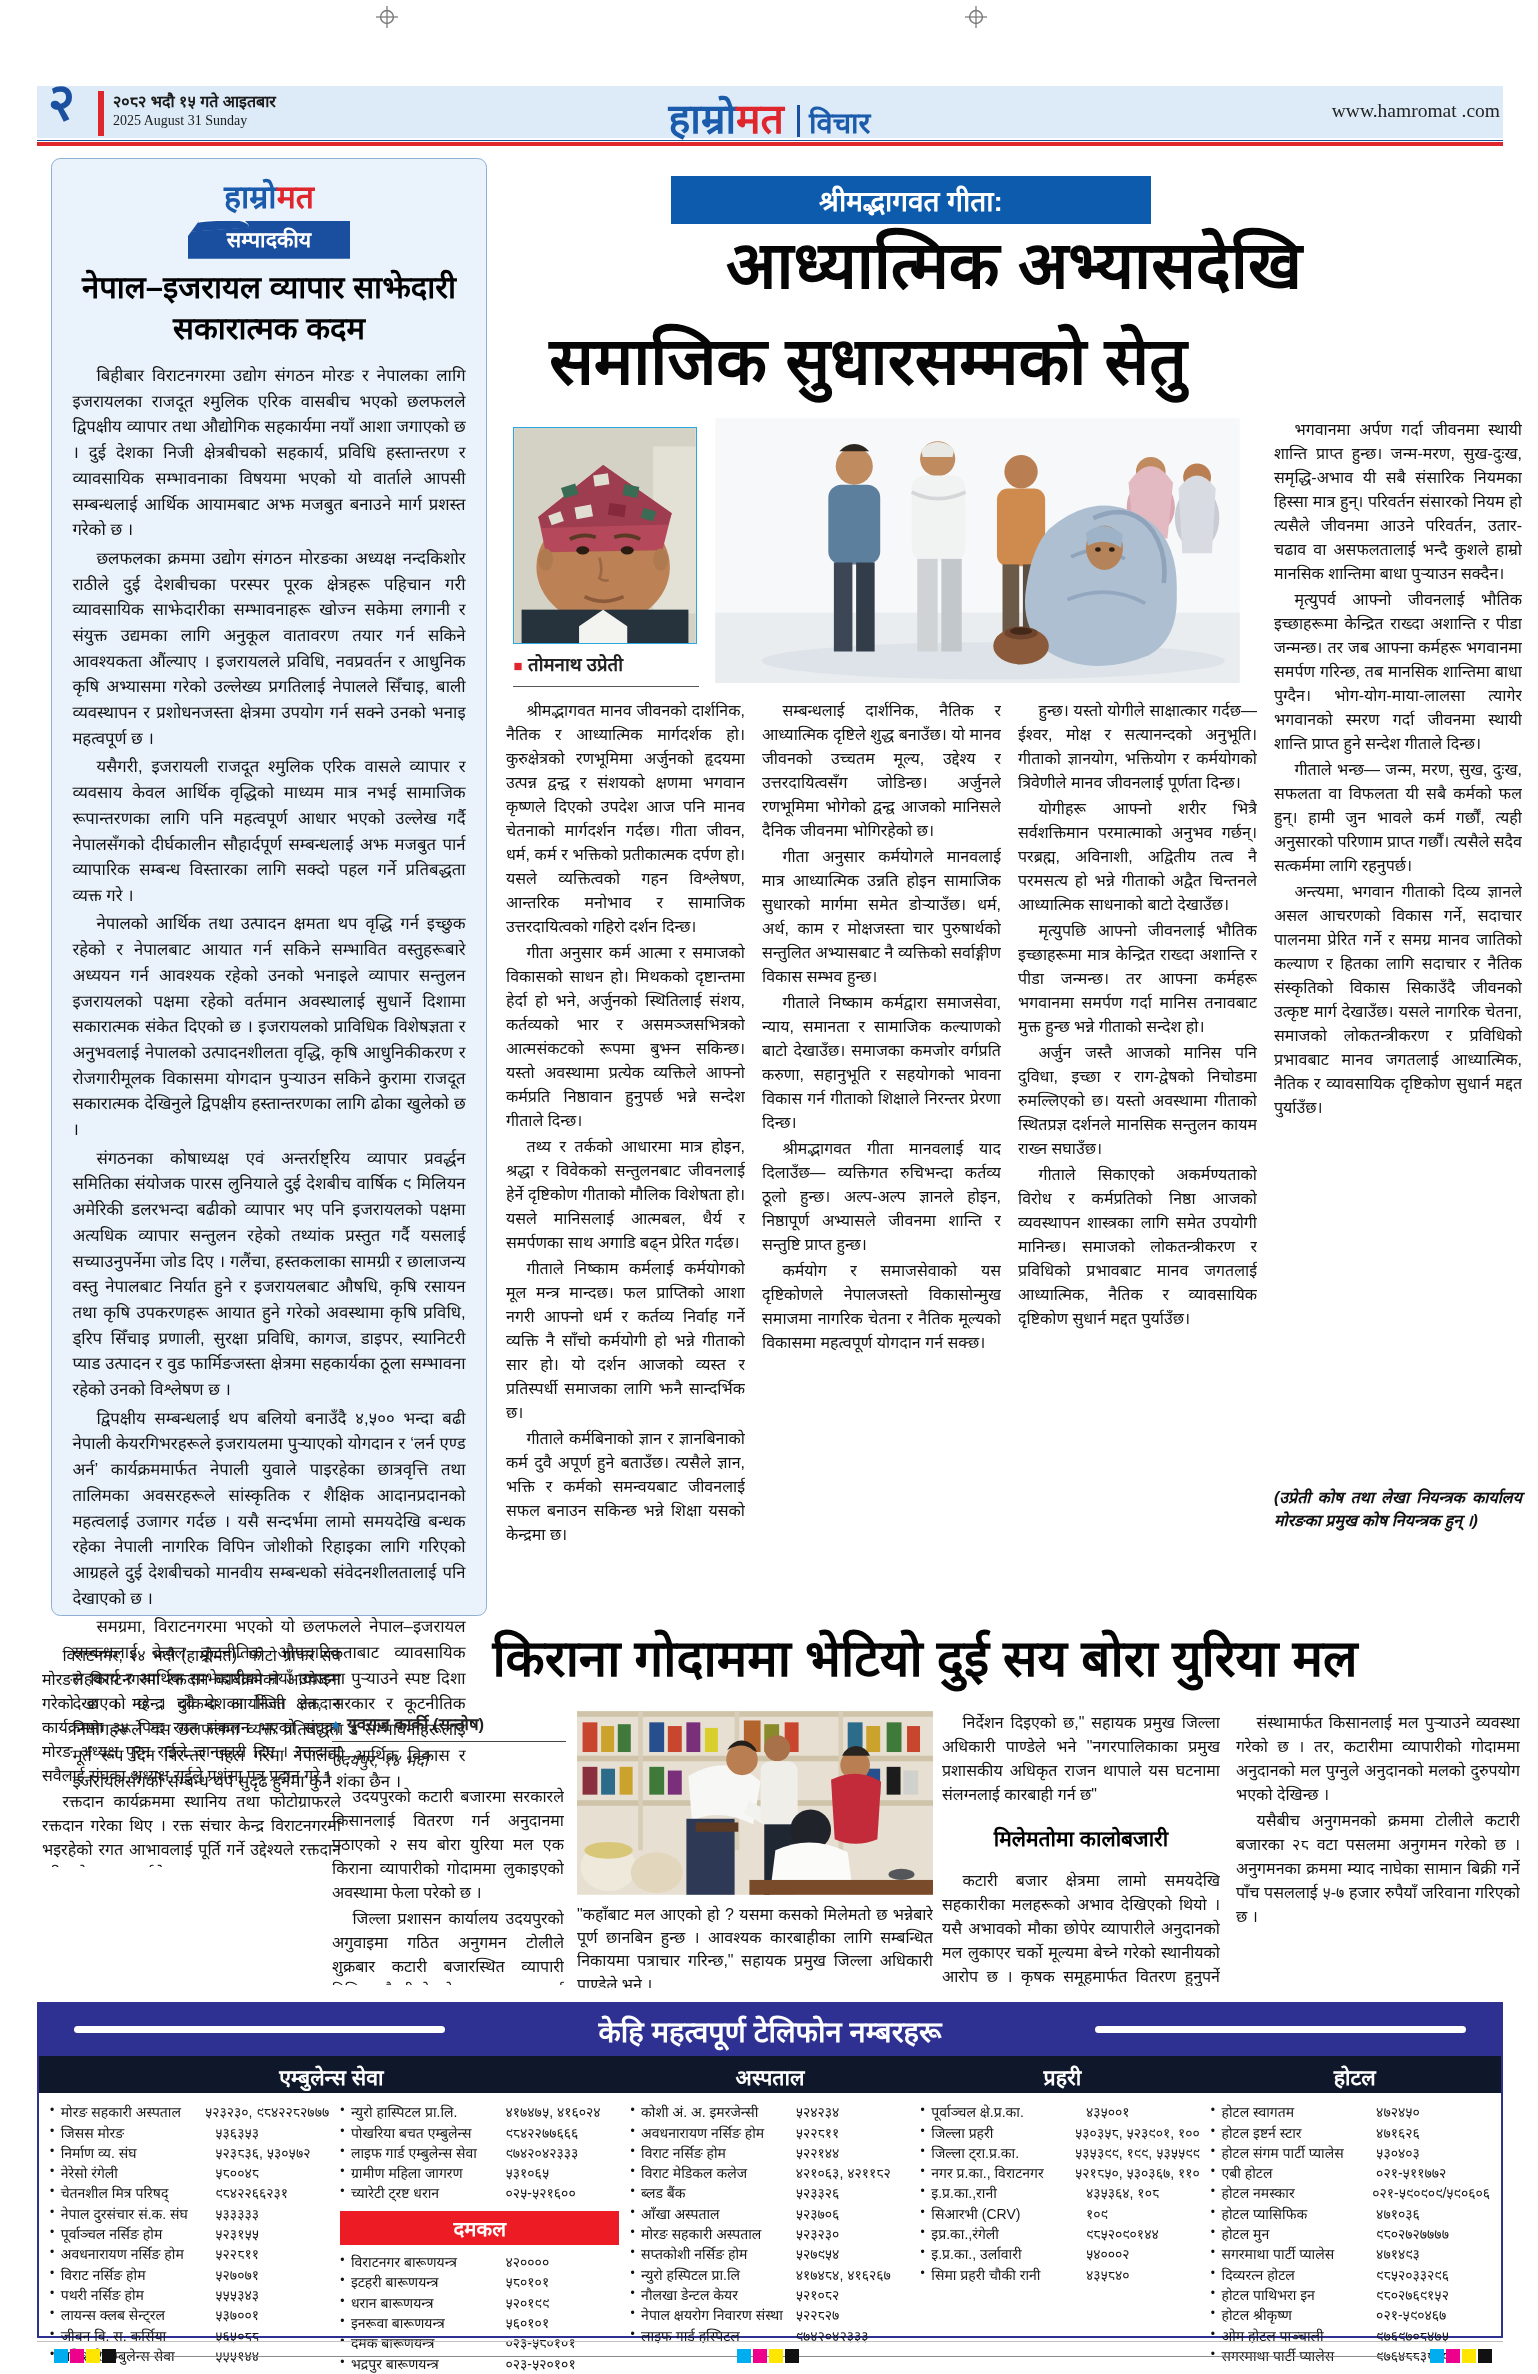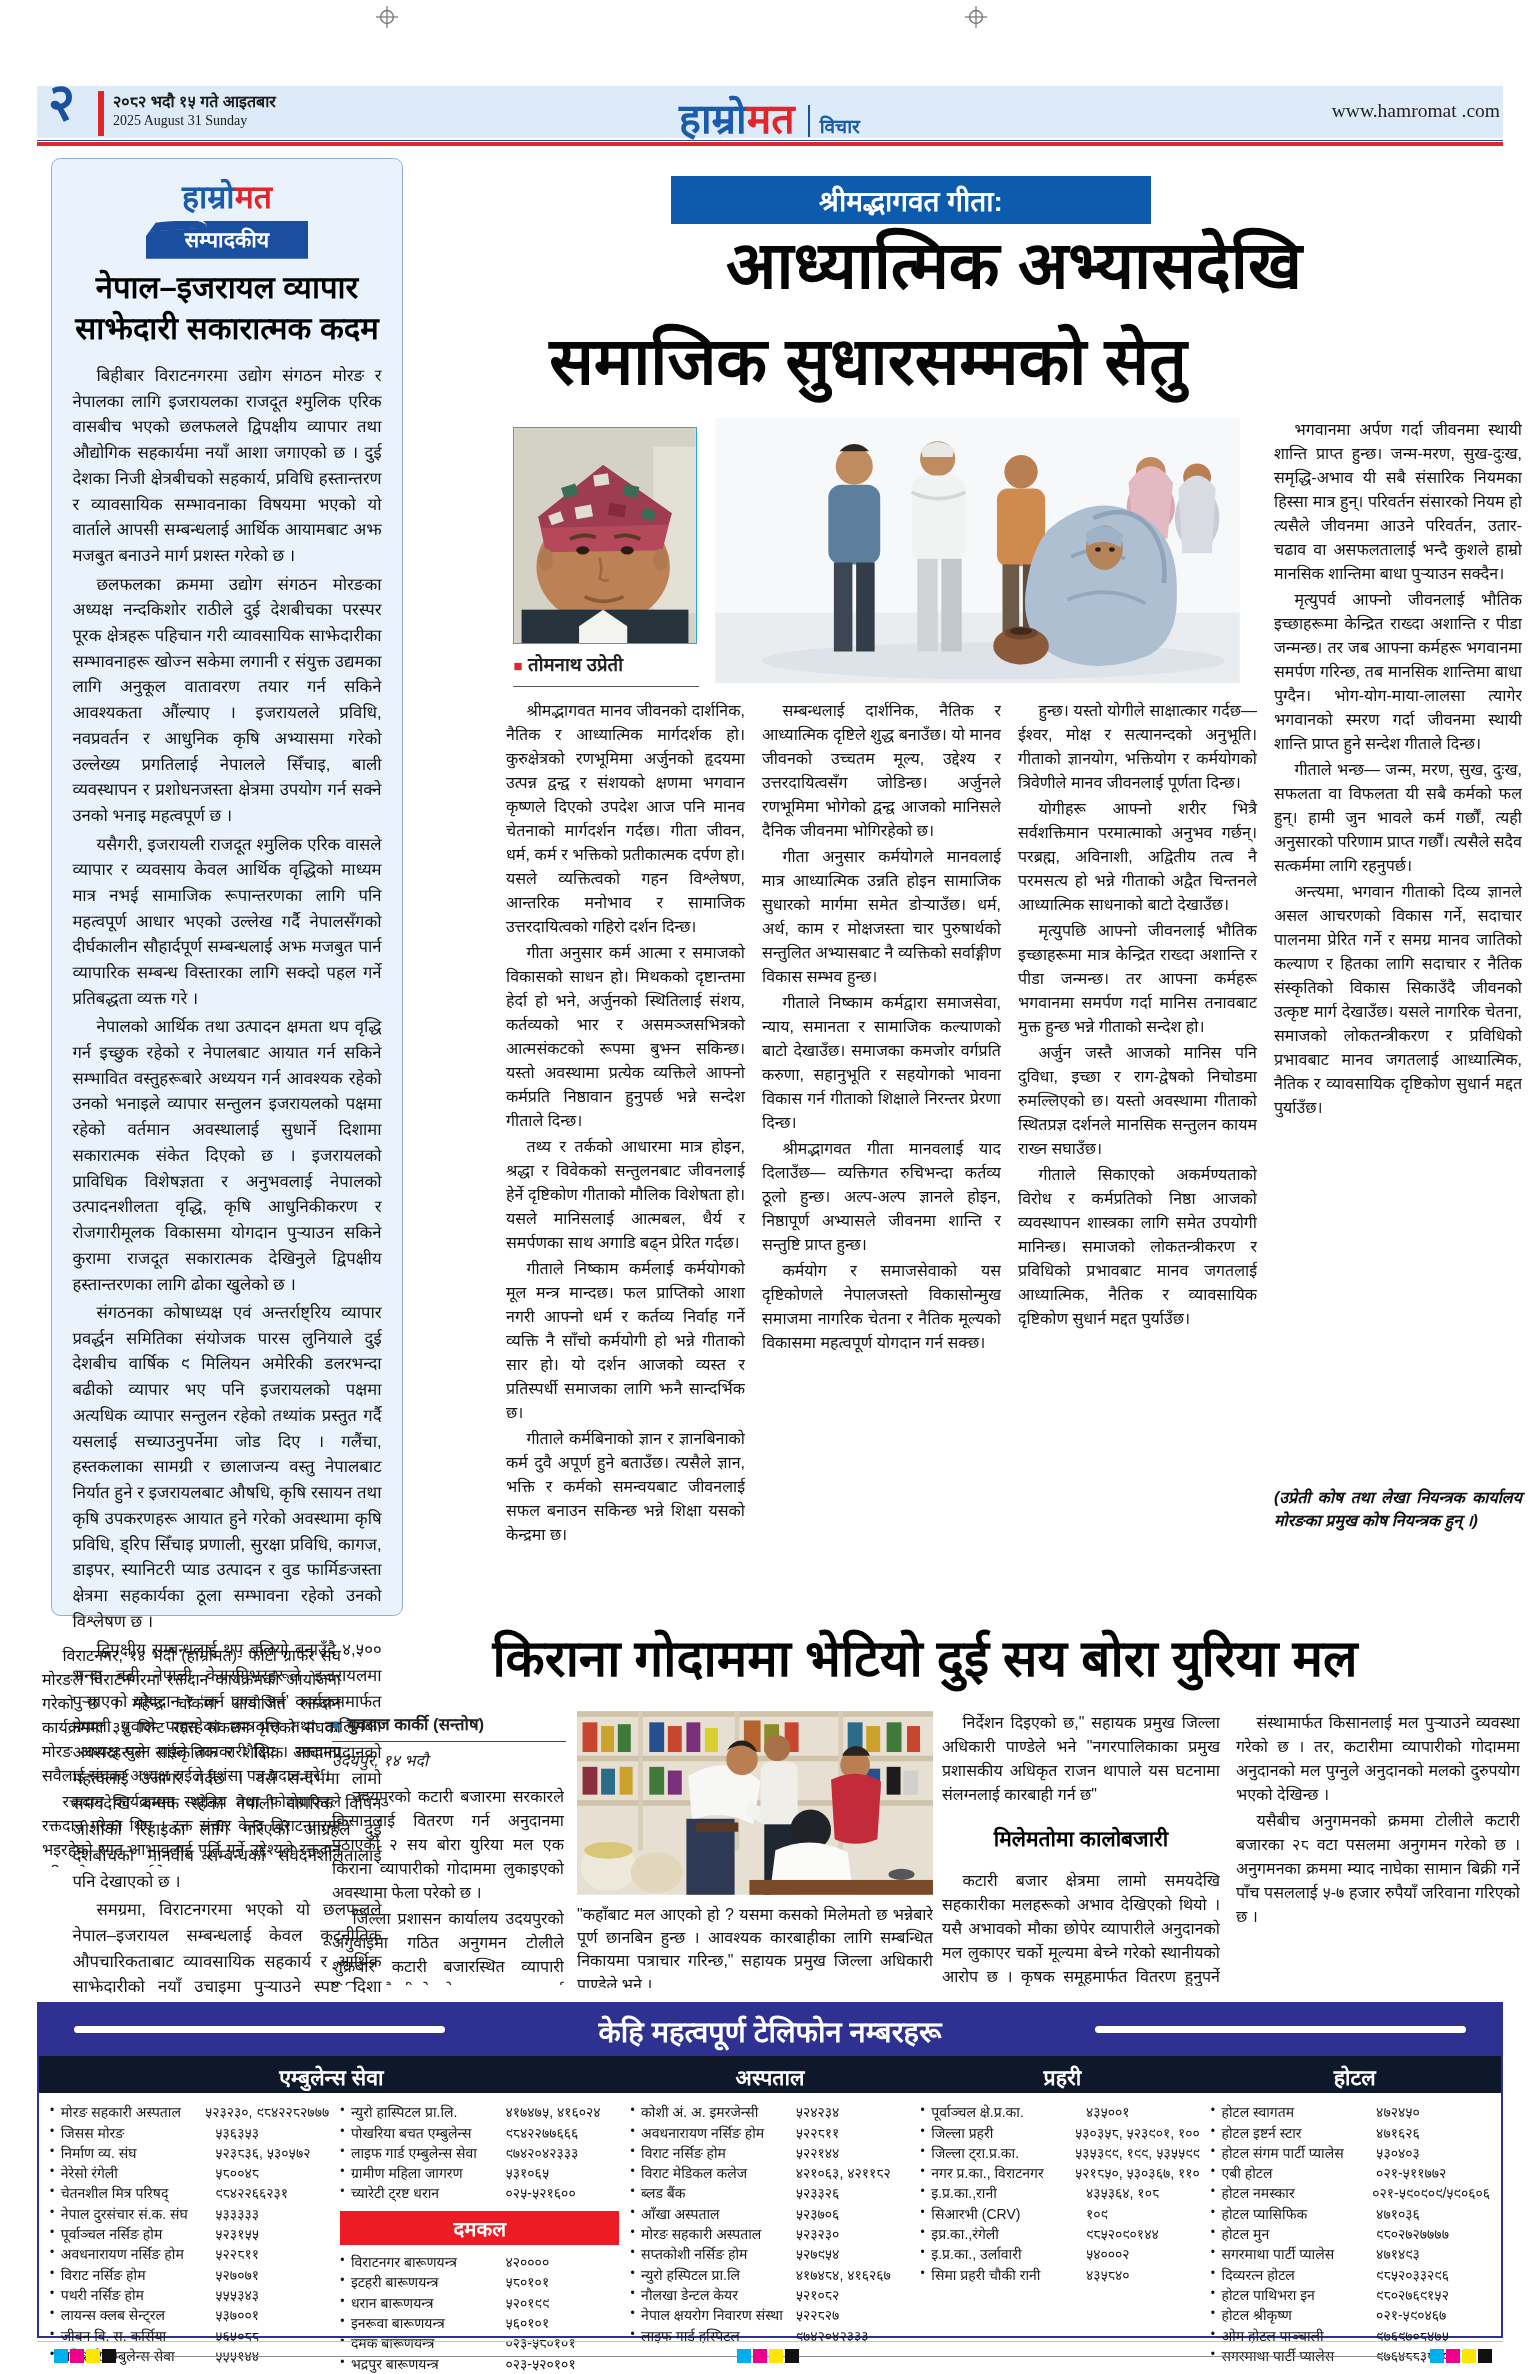--- a/index.html
+++ b/index.html
@@ -10,26 +10,26 @@
   .hdr-band{left:37px;top:86px;width:1466px;height:52px;background:#dcebf7;}
   .pg-num{left:48px;top:76px;font-size:52px;font-weight:800;color:#1b4fa0;line-height:1;}
   .pg-bar{left:98px;top:91px;width:5.6px;height:45px;background:#e0262d;}
   .date-blk{left:113px;top:92px;line-height:1.25;}
   .date-np{font-size:16px;font-weight:700;color:#1b1b1b;}
   .date-en{font-size:14px;font-family:"Liberation Serif","DejaVu Serif",serif;color:#1b1b1b;}
   .mast{left:0;top:89px;width:1539px;text-align:center;}
   .mast .b1{font-size:41px;font-weight:800;color:#1b5bab;}
   .mast .b2{font-size:41px;font-weight:800;color:#e0262d;}
   .mast .sep{display:inline-block;width:2.8px;height:32px;background:#1b4fa0;margin:0 9.3px -3.7px 13px;}
-  .mast .sec{font-size:19px;font-weight:800;color:#1b5bab;}
+  .mast .sec{font-size:29px;font-weight:800;color:#1b5bab;}
   .site{right:39px;top:100px;font-size:19.5px;font-family:"Liberation Serif","DejaVu Serif",serif;color:#222;}
   .rule-blue{left:37px;top:140px;width:1466px;height:0.9px;background:#1b4fa0;}
   .rule-red{left:37px;top:142px;width:1466px;height:3.7px;background:#e0262d;}
   
-  .edi{left:51px;top:158px;width:352px;height:1458px;background:#eaf3fc;border:0.9px solid #8fb0d4;
+  .edi{left:51px;top:158px;width:436px;height:1458px;background:#eaf3fc;border:0.9px solid #8fb0d4;
        border-radius:9.3px;box-sizing:border-box;padding:13px 20.4px;}
   .edi-logo{text-align:center;font-weight:800;font-size:32px;margin:1.9px 0 3.7px;}
   .edi-logo .b1{color:#1b5bab;} .edi-logo .b2{color:#e0262d;}
   .edi-tab{display:block;margin:1.9px auto 9.3px;width:162px;background:#1a4fa0;color:#fff;text-align:center;
        font-size:21.3px;font-weight:800;padding:3.7px 0 5.6px;clip-path:polygon(7% 0,100% 0,100% 100%,0 100%,0 40%);position:relative;}
   .edi-swoosh{position:absolute;left:-3.7px;top:-2.8px;width:65px;height:9.3px;border-top:3.7px solid #ffffff;
        border-radius:100% 100% 0 0/300% 300% 0 0;transform:rotate(-4deg);}
   .edi-head{text-align:center;font-size:31px;font-weight:800;line-height:1.32;color:#000;margin:5.6px 0 13px;}
   .edi-body .para{font-size:16.7px;line-height:1.54;text-align:justify;text-indent:24px;margin:0 0 2.8px;}
   

